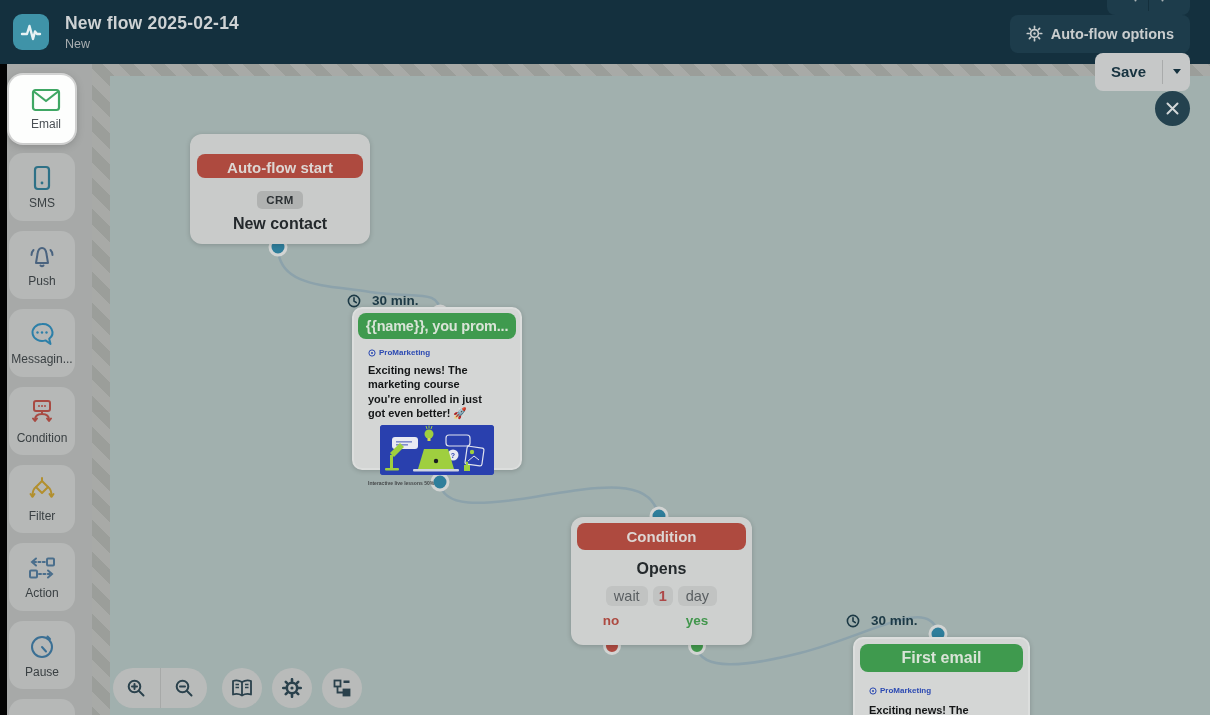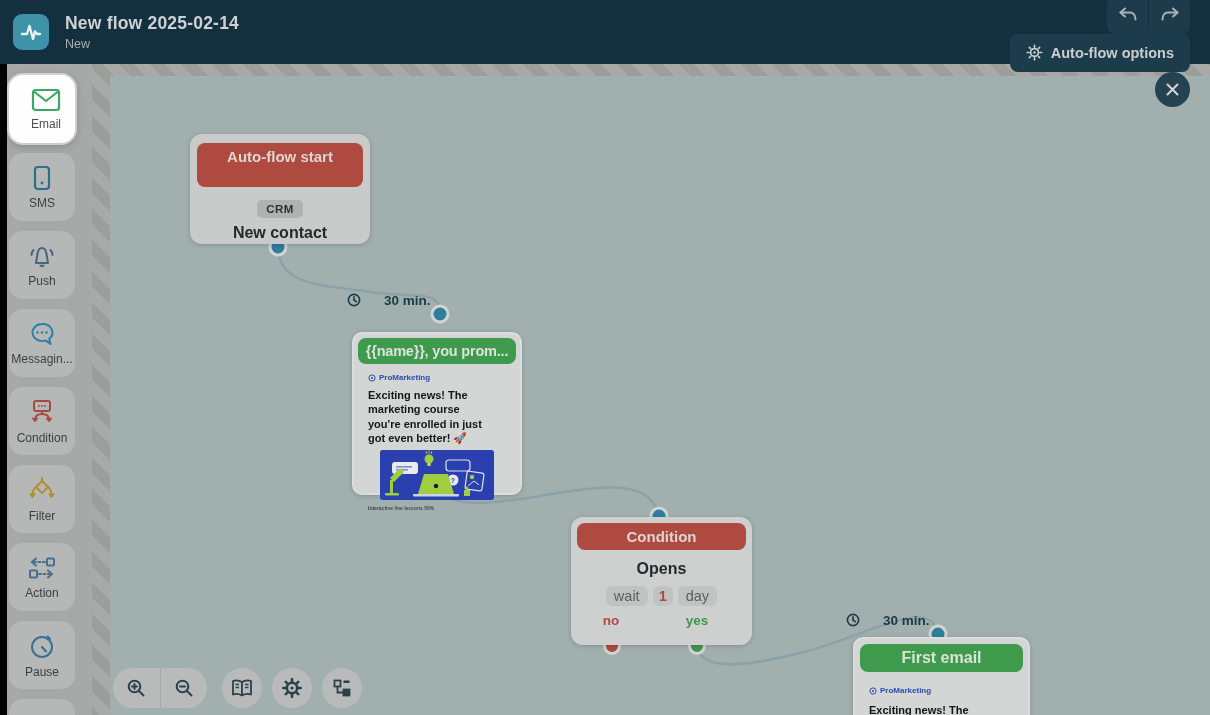--- a/index.html
+++ b/index.html
@@ -31,35 +31,35 @@
   
   #canvas { position:absolute; top:64px; left:7px; right:0; bottom:0; background:repeating-linear-gradient(45deg,#a8aaa7 0 11px,#9b9e9a 11px 22px); z-index:0; }
   #canvas-inner { position:absolute; top:12px; left:103px; right:0; bottom:0; background:#a1b0ae; }
   #sidebar-col { position:absolute; top:64px; left:7px; width:85px; bottom:0; background:#a7a9a8; z-index:5; }
   #black-strip { position:absolute; top:64px; left:0; width:7px; bottom:0; background:#030303; z-index:40; }
 
   
   #edges { position:absolute; top:0; left:0; width:1210px; height:715px; z-index:6; pointer-events:none; }
 
   
-  .edge-label { position:absolute; z-index:7; display:flex; align-items:flex-start; gap:23px; font-size:13.5px; font-weight:700; color:#1c3945; }
+  .edge-label { position:absolute; z-index:7; display:flex; align-items:flex-end; gap:11px; font-size:13.5px; font-weight:700; color:#1c3945; }
 
   
   .node { position:absolute; border-radius:12px; box-shadow:0 1px 5px rgba(0,0,0,.18); z-index:8; cursor:pointer; }
   .node-pill { border-radius:8px; color:#ddd6d3; font-weight:700; text-align:center; white-space:nowrap; overflow:hidden; }
   .pill-red { background:#ae4a3f; }
   .pill-green { background:#3f9a4e; color:#d9e4d7; }
 
   #node-start { left:190px; top:134px; width:180px; height:110px; background:#c9cbca; }
-  #node-start .node-pill { margin:9px 7px 0; height:44px; line-height:27px; font-size:15px; }
+  #node-start .node-pill { margin:20px 7px 0; height:24px; line-height:27px; font-size:15px; }
   .crm-chip { display:inline-block; margin-top:13px; background:#b0b2b1; color:#2c3134; font-size:11.5px; font-weight:700; letter-spacing:.4px; padding:3px 9px; border-radius:5px; }
   .start-title { margin-top:6px; font-size:16px; font-weight:700; color:#24292c; text-align:center; }
 
   .email-node { background:#d4d6d5; border:2px solid #dcdedd; border-radius:10px; }
-  #node-email1 { left:352px; top:332px; width:170px; height:163px; }
+  #node-email1 { left:352px; top:307px; width:170px; height:163px; }
   #node-email1 .node-pill { margin:4px; height:26px; line-height:26px; font-size:14.5px; letter-spacing:-0.2px; }
   .brand-row { display:flex; align-items:center; gap:3px; margin:9px 0 0 14px; color:#2b49b2; font-size:8px; font-weight:700; }
   .email-body { margin:6px 14px 0; font-size:11px; font-weight:700; color:#141617; line-height:1.3; }
   .email-illustration { margin:5px auto 0; width:114px; height:50px; background:#2940ae; border-radius:3px; display:block; }
   .email-caption { margin:5px 0 0 14px; font-size:5px; color:#444748; font-weight:700; }
 
   #node-condition { left:571px; top:517px; width:181px; height:128px; background:#ced0cf; }
   #node-condition .node-pill { margin:6px 6px 0; height:27px; line-height:27px; font-size:15px; }
   .cond-title { margin-top:10px; font-size:16px; font-weight:700; color:#24292c; text-align:center; }
   .chips-row { margin-top:8px; display:flex; justify-content:center; gap:5px; }
@@ -358,20 +358,29 @@
       <button class="hbtn btn-autoflow">
         <svg width="17" height="17" viewBox="0 0 20 20" fill="none" stroke="#c9cdce">
             <circle cx="10" cy="10" r="4.6" stroke-width="2"></circle>
             <circle cx="10" cy="10" r="1.4" fill="#c9cdce" stroke="none"></circle>
             <g stroke-width="2" stroke-linecap="round">
               <path d="M10 1.5 V3.6 M10 16.4 V18.5 M1.5 10 H3.6 M16.4 10 H18.5 M4 4 L5.4 5.4 M14.6 14.6 L16 16 M16 4 L14.6 5.4 M5.4 14.6 L4 16"></path>
             </g>
           </svg>
         <span>Auto-flow options</span>
       </button>
+      <div class="save-split">
+        <div class="save-main">
+          <span>Save</span>
+        </div>
+        <div class="save-sep"></div>
+        <div class="save-caret">
+          <span class="caret-down"></span>
+        </div>
+      </div>
       <div class="btn-close">
         <svg width="15" height="15" viewBox="0 0 15 15" stroke="#d3d7d8" stroke-width="2" stroke-linecap="round">
             <path d="M2.5 2.5 L12.5 12.5 M12.5 2.5 L2.5 12.5"></path>
           </svg>
       </div>
     </div>
   </div>
 
 </div>
 

